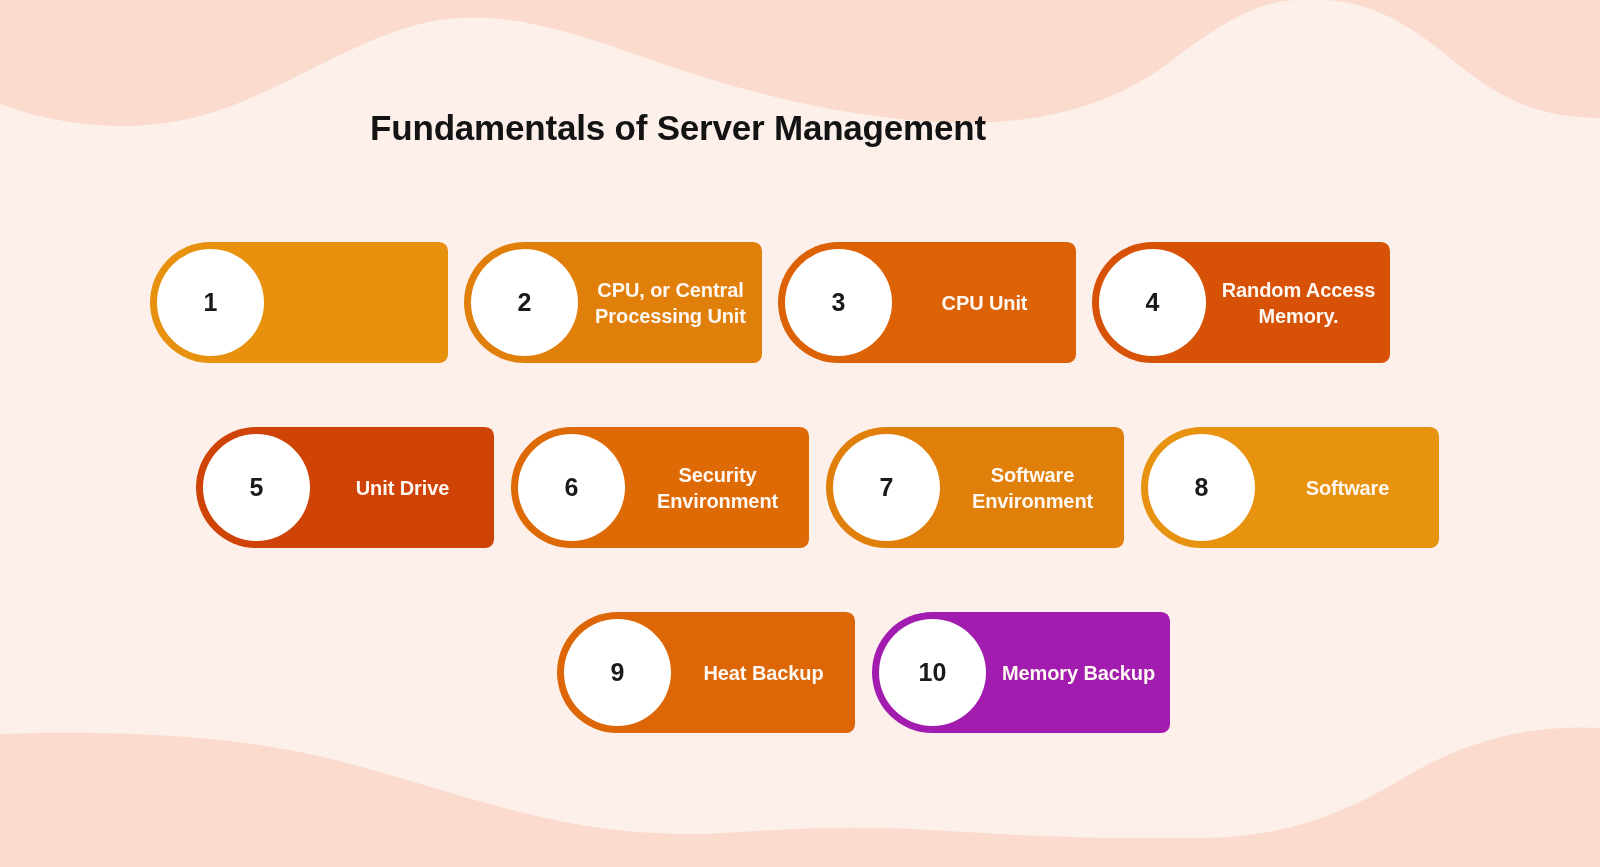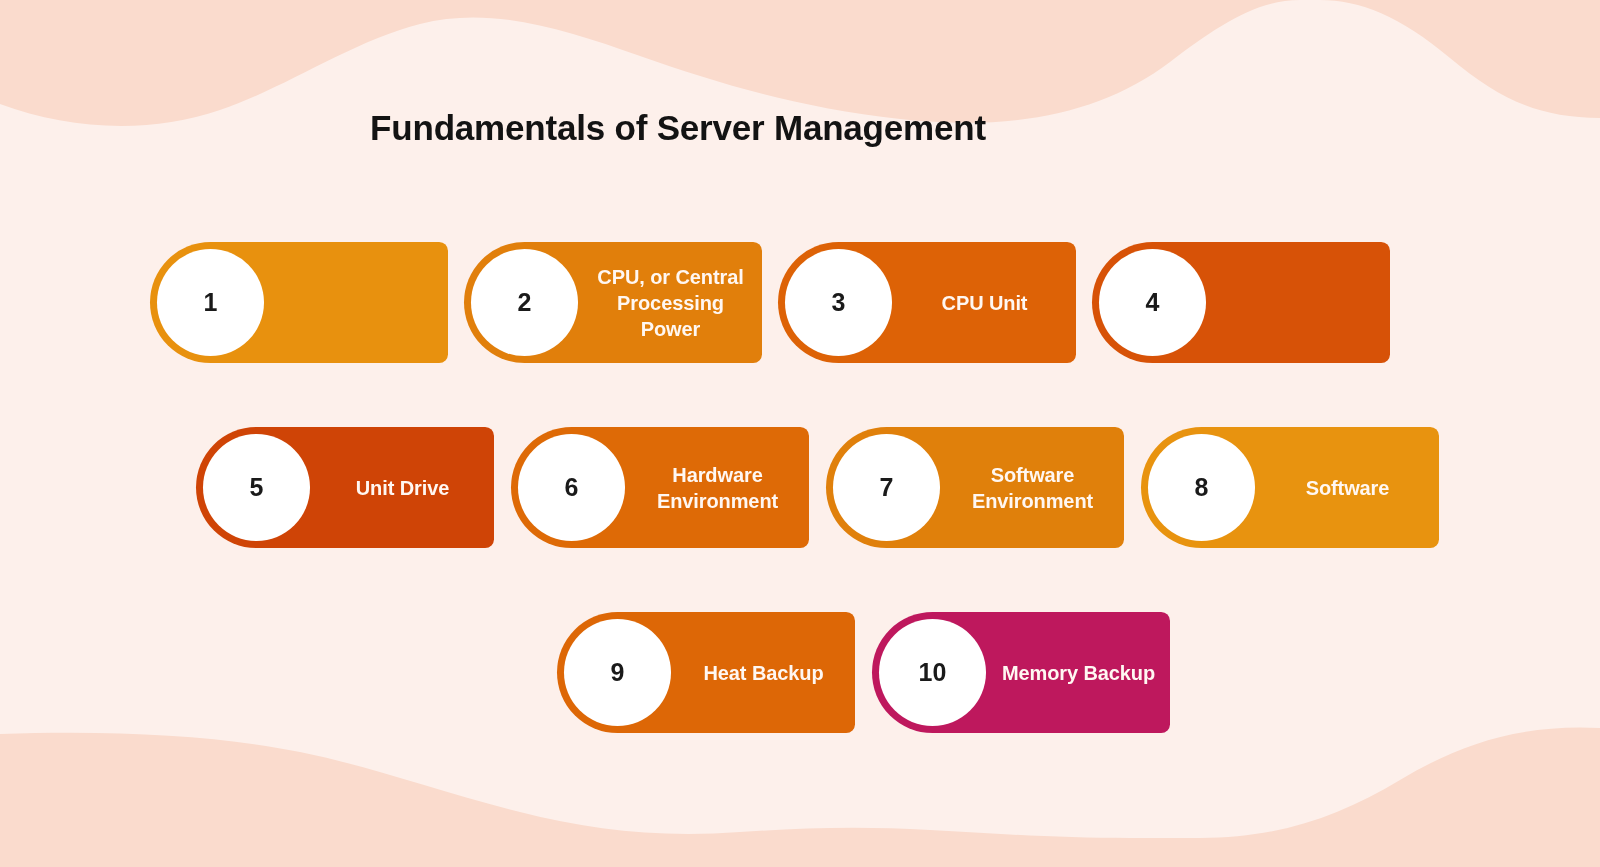--- a/index.html
+++ b/index.html
@@ -111,52 +111,53 @@
     <div class="card card-w-r1" style="background-color: rgb(232, 145, 14);">
       <div class="num-circle">
         <span>1</span>
       </div>
     </div>
 
     <div class="card card-w-r1" style="background-color: rgb(225, 127, 11);">
       <div class="num-circle">
         <span>2</span>
       </div>
-      <div class="card-label">CPU, or Central Processing Power</div>
+      <div class="card-label">CPU, or Central Processing Unit</div>
     </div>
 
     <div class="card card-w-r1" style="background-color: rgb(221, 98, 6);">
       <div class="num-circle">
         <span>3</span>
       </div>
       <div class="card-label">CPU Unit</div>
     </div>
 
     <div class="card card-w-r1" style="background-color: rgb(215, 82, 7);">
       <div class="num-circle">
         <span>4</span>
       </div>
+      <div class="card-label">Random Access Memory.</div>
     </div>
 
   </div>
 
   <div class="row" id="row-2">
 
     <div class="card card-w-r2" style="background-color: rgb(207, 68, 6);">
       <div class="num-circle">
         <span>5</span>
       </div>
       <div class="card-label">Unit Drive</div>
     </div>
 
     <div class="card card-w-r2" style="background-color: rgb(222, 106, 6);">
       <div class="num-circle">
         <span>6</span>
       </div>
-      <div class="card-label">Hardware Environment</div>
+      <div class="card-label">Security Environment</div>
     </div>
 
     <div class="card card-w-r2" style="background-color: rgb(224, 128, 11);">
       <div class="num-circle">
         <span>7</span>
       </div>
       <div class="card-label">Software Environment</div>
     </div>
 
     <div class="card card-w-r2" style="background-color: rgb(232, 147, 15);">
@@ -170,21 +171,21 @@
 
   <div class="row" id="row-3">
 
     <div class="card card-w-r3" style="background-color: rgb(221, 103, 6);">
       <div class="num-circle">
         <span>9</span>
       </div>
       <div class="card-label">Heat Backup</div>
     </div>
 
-    <div class="card card-w-r3" style="background-color: #be185d;">
+    <div class="card card-w-r3" style="background-color: #a21caf;">
       <div class="num-circle">
         <span>10</span>
       </div>
       <div class="card-label">Memory Backup</div>
     </div>
 
   </div>
 
 </div>
 

